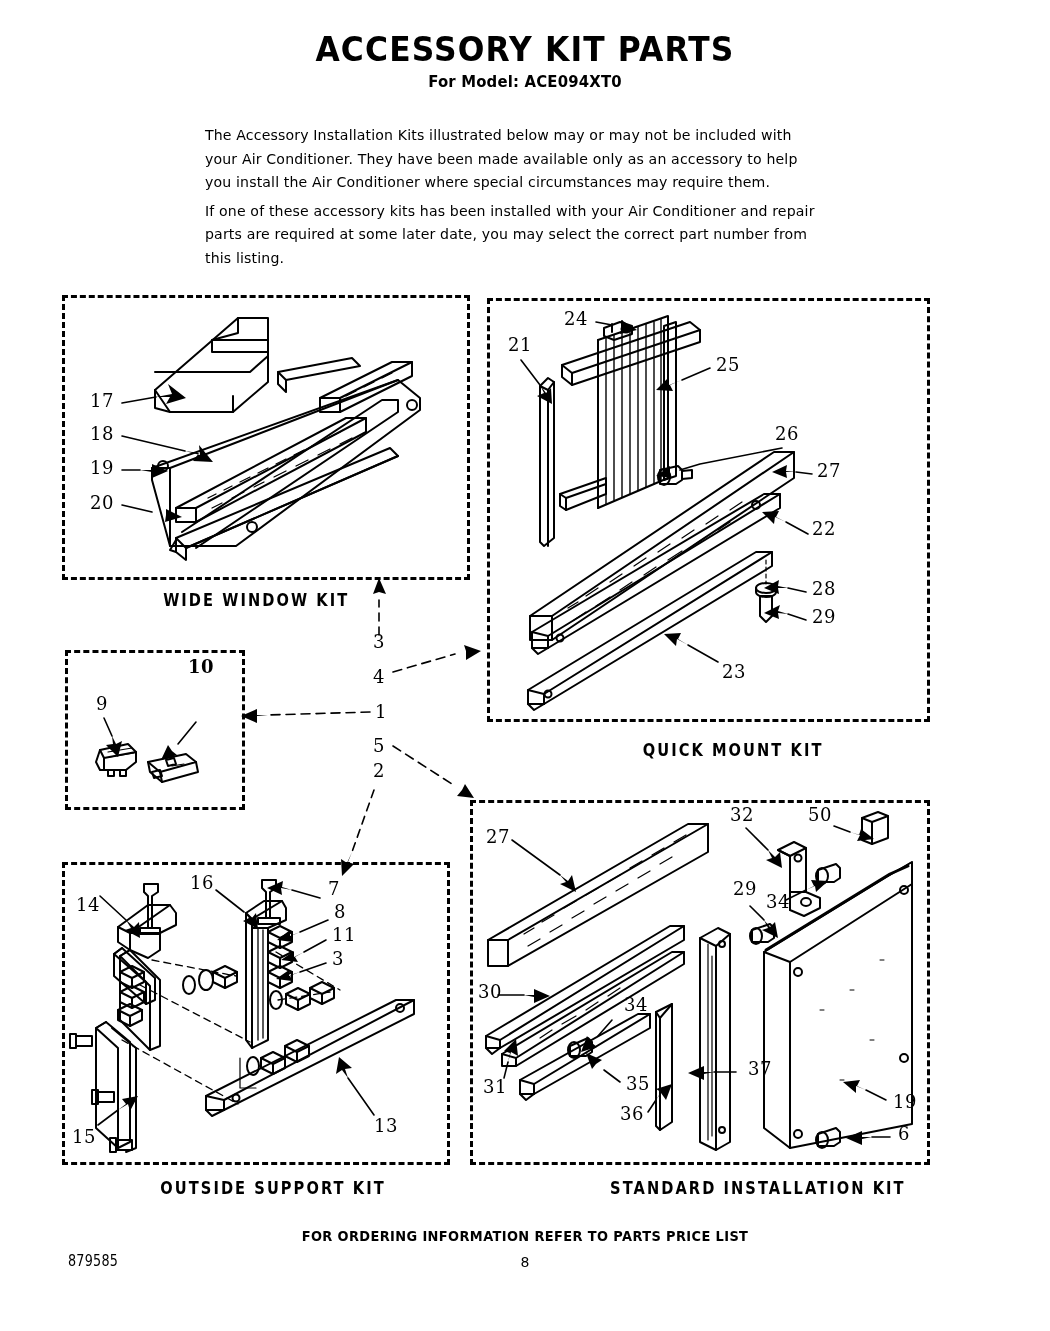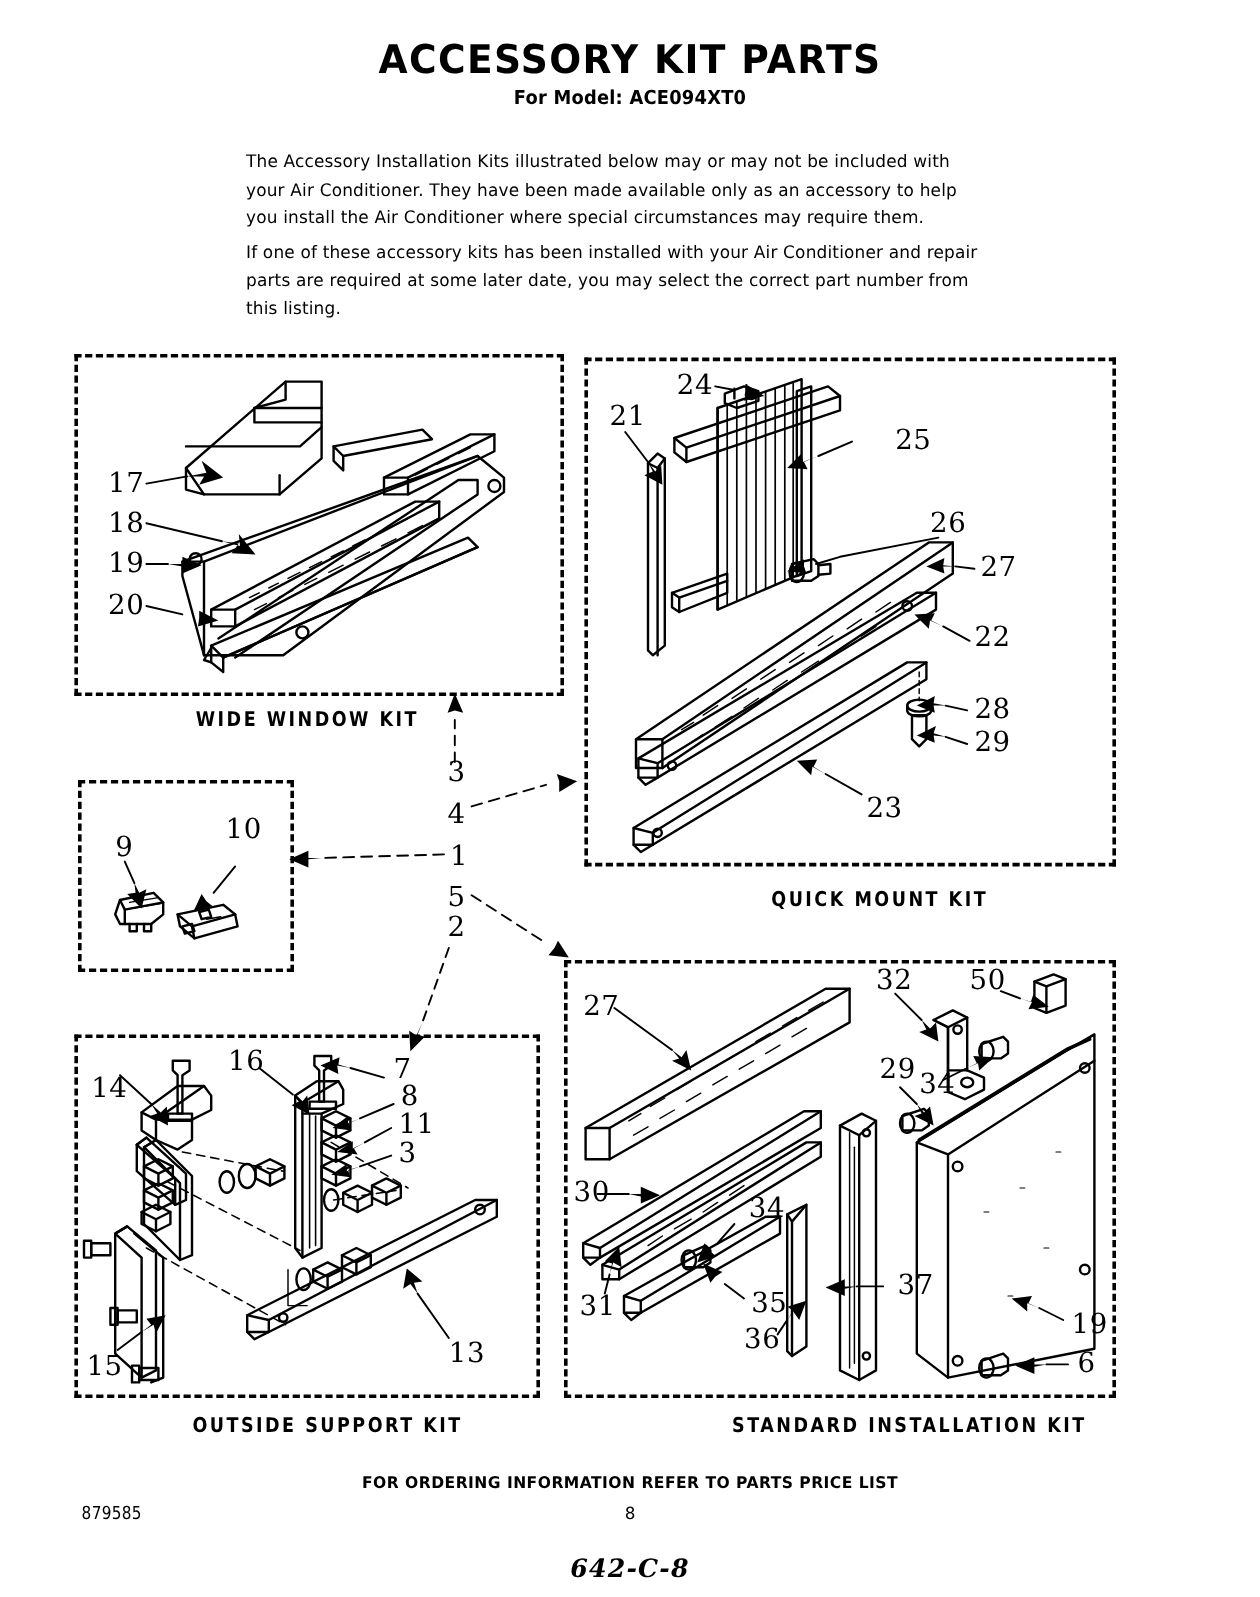--- a/index.html
+++ b/index.html
@@ -65,21 +65,21 @@
     font-size: 17px;
     letter-spacing: 2.4px;
     transform: scaleX(0.86);
     white-space: nowrap;
   }
 
   
   .callout {
     position: absolute;
     font-family: "DejaVu Serif", serif;
-    font-size: 23px;
+    font-size: 18px;
     font-weight: 400;
     line-height: 1;
     letter-spacing: 0.5px;
     white-space: nowrap;
   }
 
   svg.art { position: absolute; left: 0; top: 0; overflow: visible; }
 
   
   .footer-note {
@@ -547,30 +547,30 @@
   <div class="panel" style="left:470px; top:800px; width:460px; height:365px;"></div>
   <div class="panel-label" style="left:586px; top:1178px;">STANDARD INSTALLATION KIT</div>
 
   <div class="callout" style="left:90px; top:392px;">17</div>
   <div class="callout" style="left:90px; top:425px;">18</div>
   <div class="callout" style="left:90px; top:459px;">19</div>
   <div class="callout" style="left:90px; top:494px;">20</div>
 
   <div class="callout" style="left:508px; top:336px;">21</div>
   <div class="callout" style="left:564px; top:310px;">24</div>
-  <div class="callout" style="left:746px; top:356px;">25</div>
+  <div class="callout" style="left:716px; top:356px;">25</div>
   <div class="callout" style="left:775px; top:425px;">26</div>
   <div class="callout" style="left:817px; top:462px;">27</div>
   <div class="callout" style="left:812px; top:520px;">22</div>
   <div class="callout" style="left:812px; top:580px;">28</div>
   <div class="callout" style="left:812px; top:608px;">29</div>
   <div class="callout" style="left:722px; top:663px;">23</div>
 
   <div class="callout" style="left:96px; top:695px;">9</div>
-  <div class="callout" style="left:188px; top:680px;">10</div>
+  <div class="callout" style="left:188px; top:658px;font-weight:bold;">10</div>
 
   <div class="callout" style="left:373px; top:633px;">3</div>
   <div class="callout" style="left:373px; top:668px;">4</div>
   <div class="callout" style="left:375px; top:703px;">1</div>
   <div class="callout" style="left:373px; top:737px;">5</div>
   <div class="callout" style="left:373px; top:762px;">2</div>
 
   <div class="callout" style="left:76px; top:896px;">14</div>
   <div class="callout" style="left:190px; top:874px;">16</div>
   <div class="callout" style="left:328px; top:880px;">7</div>
@@ -590,15 +590,14 @@
   <div class="callout" style="left:626px; top:1075px;">35</div>
   <div class="callout" style="left:620px; top:1105px;">36</div>
   <div class="callout" style="left:483px; top:1078px;">31</div>
   <div class="callout" style="left:748px; top:1060px;text-align:right;">37</div>
   <div class="callout" style="left:893px; top:1093px;">19</div>
   <div class="callout" style="left:898px; top:1125px;">6</div>
 
   <div class="footer-note">FOR ORDERING INFORMATION REFER TO PARTS PRICE LIST</div>
   <div class="footer-code">879585</div>
   <div class="footer-page">8</div>
-  <div class="footer-hand">642-C-8</div>
 
 </div>
 
 </body></html>

